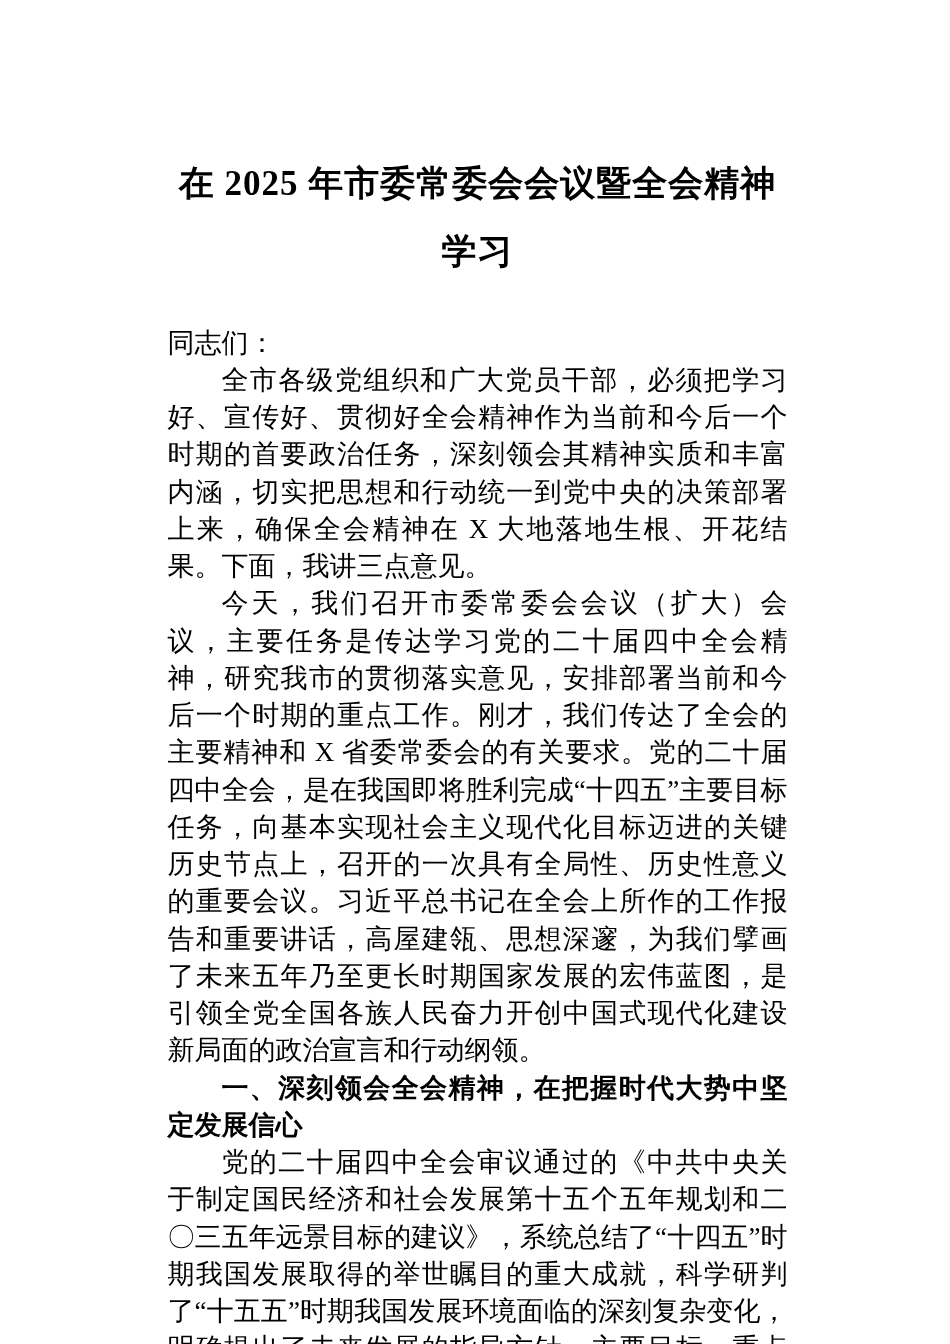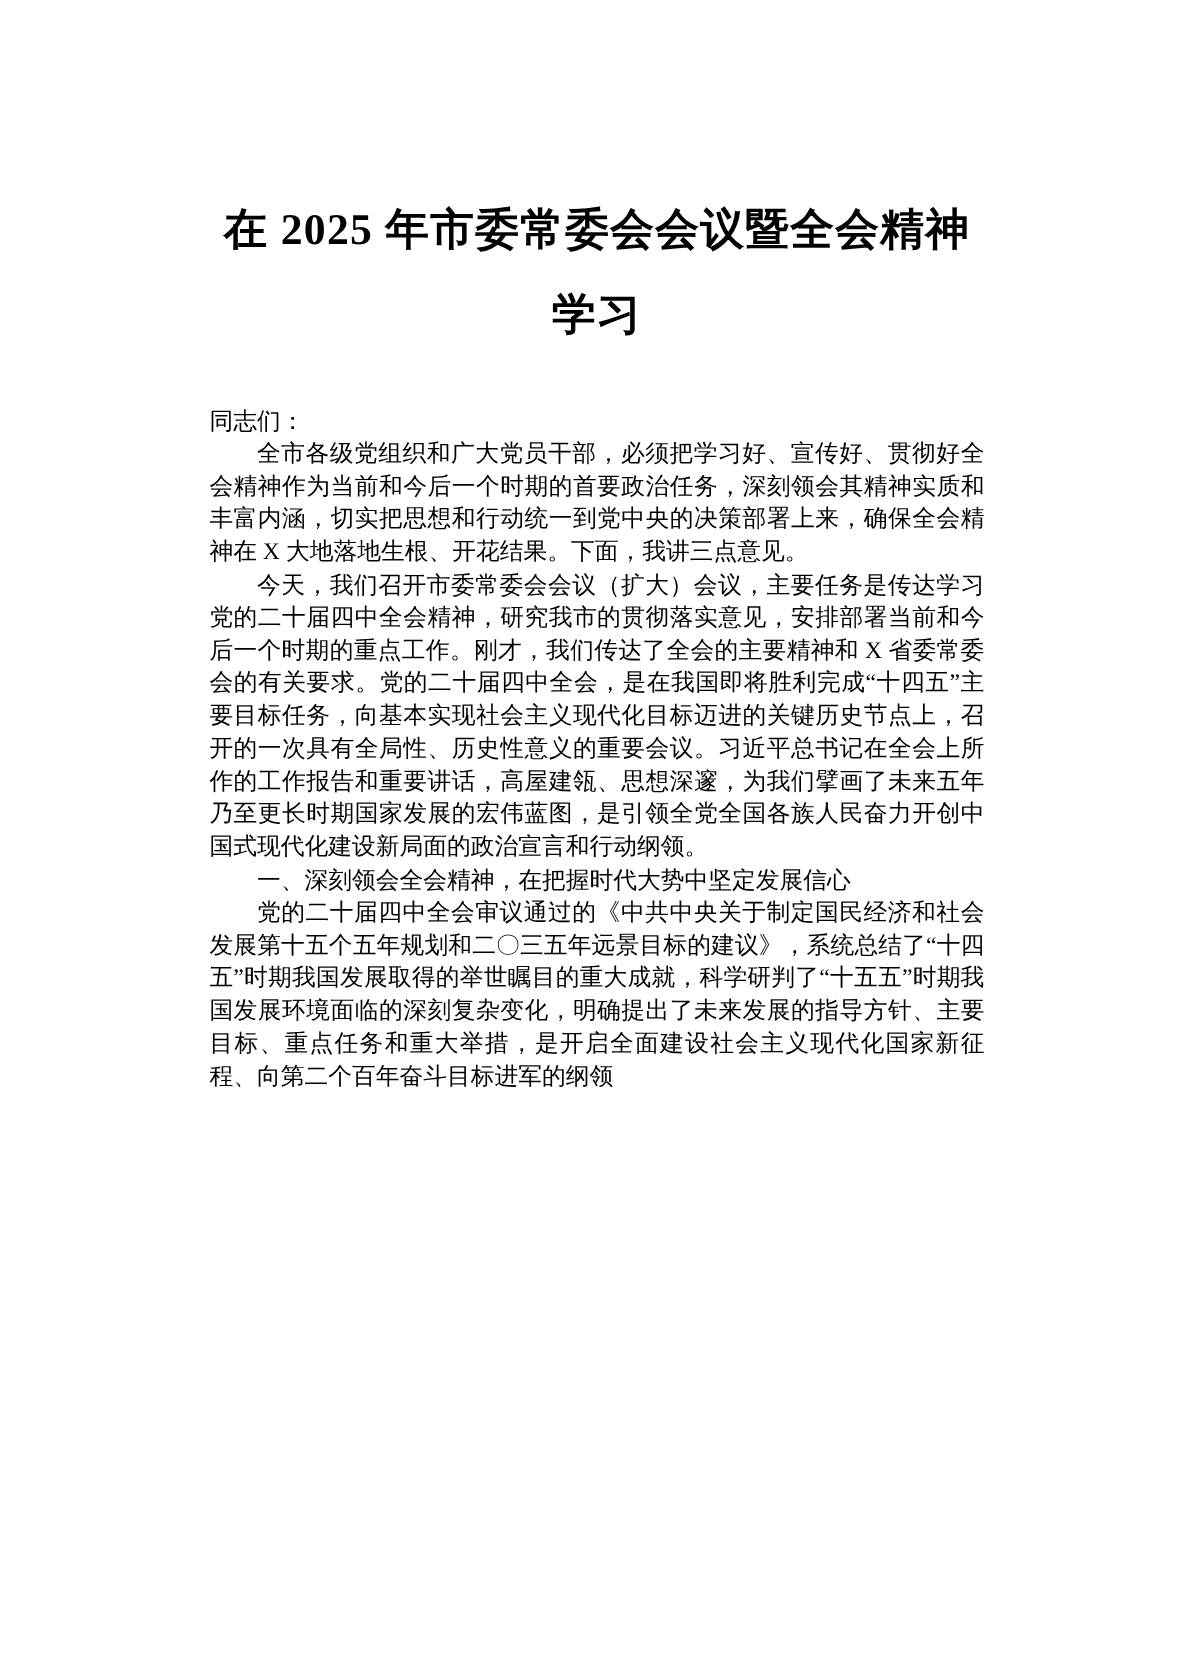--- a/index.html
+++ b/index.html
@@ -25,35 +25,35 @@
     font-weight: bold;
     line-height: 1.95;
     text-align: center;
     letter-spacing: 1px;
   }
   .doc-title .title-line {
     display: block;
   }
   .para {
     margin: 0;
-    font-size: 19px;
+    font-size: 27px;
     line-height: 1.38;
     text-align: justify;
     text-justify: inter-ideograph;
     word-break: break-all;
   }
   .salutation {
     text-indent: 0;
   }
   .body-para {
     text-indent: 2em;
   }
   .section-heading {
     text-indent: 2em;
-    font-weight: normal;
+    font-weight: bold;
   }
 </style>
 </head>
 <body>
 
 <div class="page">
 
   <h1 class="doc-title">
     <span class="title-line">在 2025 年市委常委会会议暨全会精神学习</span>
   </h1>

